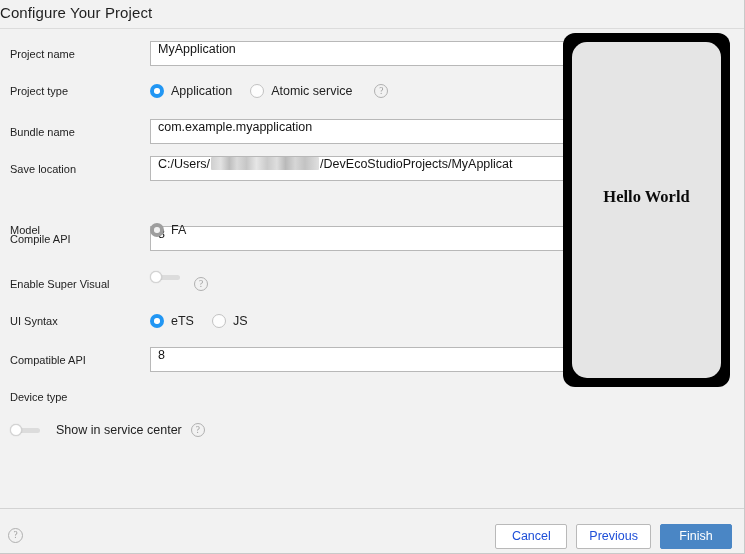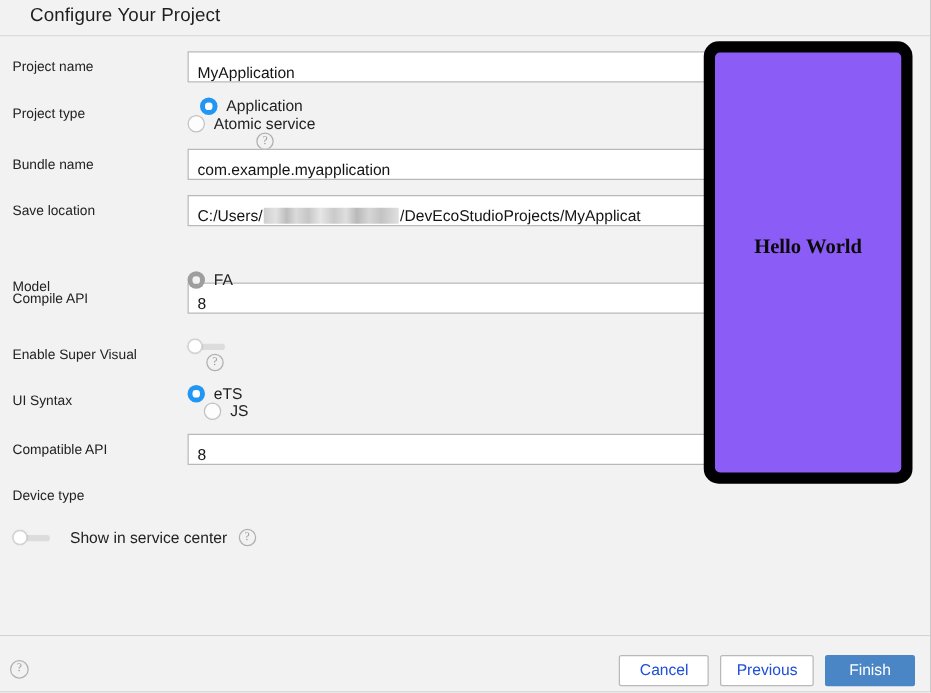--- a/index.html
+++ b/index.html
@@ -19,21 +19,21 @@
     width: 745px;
     height: 554px;
     background: #f2f2f2;
     box-sizing: border-box;
     border: 1px solid #c9c9c9;
     border-top: none;
     border-left: none;
   }
   .title {
     position: absolute;
-    left: 24px;
+    left: 0;
     top: 4px;
     font-size: 15px;
     color: #1f1f1f;
     letter-spacing: .1px;
   }
   .title-rule {
     position: absolute;
     left: 0; right: 0; top: 28px;
     height: 1px;
     background: #dcdcdc;
@@ -63,21 +63,21 @@
   .field {
     position: absolute;
     left: 150px;
     top: 0;
     width: 462px;
     height: 25px;
     background: #ffffff;
     border: 1px solid #b8b8b8;
     box-sizing: border-box;
     display: flex;
-    align-items: flex-end;
+    align-items: flex-start;
   }
   .field .val {
     font-size: 12.5px;
     color: #141414;
     padding-left: 7px;
     white-space: nowrap;
     overflow: hidden;
   }
   .field.select .val { flex: 1; }
   .chev {
@@ -120,22 +120,20 @@
     flex: 1;
   }
 
   
   .ctrls {
     position: absolute;
     left: 150px;
     top: 0;
     height: 26px;
     display: flex;
-    align-items: center;
-    flex-direction: column;
   }
   .opt {
     display: flex;
     align-items: center;
     margin-right: 18px;
   }
   .opt:last-child { margin-right: 0; }
   .opt .txt {
     font-size: 12.5px;
     color: #222;
@@ -247,22 +245,22 @@
     width: 167px;
     height: 354px;
     background: #000000;
     border-radius: 12px;
     padding: 9px;
     box-sizing: border-box;
   }
   .screen {
     width: 100%;
     height: 100%;
-    background: #8b5cf6;
-    border-radius: 4px;
+    background: #e5e5e5;
+    border-radius: 15px;
     position: relative;
   }
   .screen .hello {
     position: absolute;
     left: 0; right: 0;
     top: 46%;
     transform: translateY(-50%);
     text-align: center;
     font-family: "Liberation Serif", serif;
     font-weight: bold;

